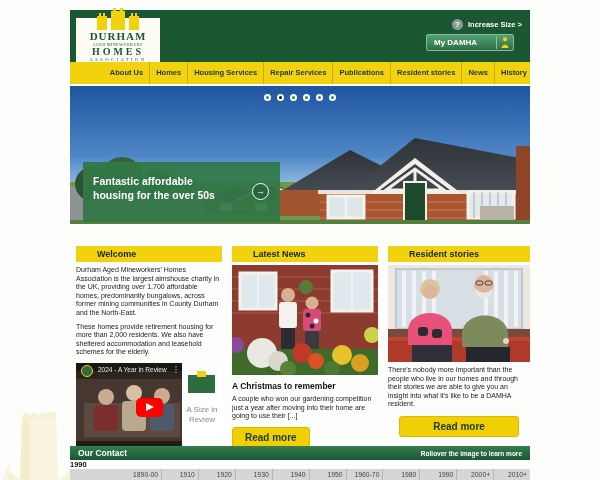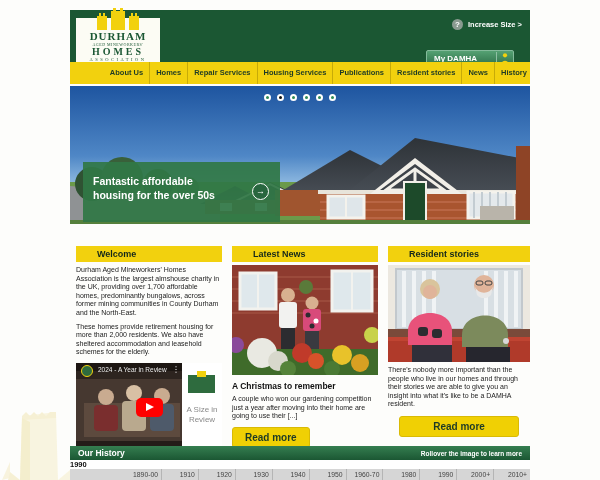--- a/index.html
+++ b/index.html
@@ -14,21 +14,21 @@
   .castle { position:absolute; left:20px; top:-10px; width:44px; height:22px; }
   .logo-text { padding-top:13px; font-family:"Liberation Serif", serif; color:#1b5733; }
   .logo-l1 { font-size:11px; font-weight:bold; letter-spacing:1px; line-height:11px; }
   .logo-l2 { font-size:4px; letter-spacing:.5px; line-height:5px; }
   .logo-l3 { font-size:10px; font-weight:bold; letter-spacing:3px; line-height:10px; }
   .logo-l4 { font-size:4.5px; letter-spacing:2.5px; line-height:6px; }
   .header-right { position:absolute; right:8px; top:9px; width:96px; }
   .size-row { display:flex; align-items:center; justify-content:flex-end; gap:5px; }
   .help-circle { width:11px; height:11px; border-radius:50%; background:#8a9a90; color:#fff; font-size:8px; font-weight:bold; text-align:center; line-height:11px; }
   .size-label { color:#fff; font-size:7.5px; font-weight:bold; }
-  .mydamha-btn { margin-top:20px; width:88px; height:17px; background:linear-gradient(#55a173,#2d6f47); border:1px solid #84bb9b; border-radius:2px; display:flex; align-items:center; cursor:pointer; }
+  .mydamha-btn { margin-top:4px; width:88px; height:17px; background:linear-gradient(#55a173,#2d6f47); border:1px solid #84bb9b; border-radius:2px; display:flex; align-items:center; cursor:pointer; }
   .mydamha-label { flex:1; color:#fff; font-size:8px; font-weight:bold; padding-left:7px; }
   .mydamha-sep { width:1px; height:13px; background:#8fc0a4; }
   .user-icon { width:16px; display:flex; justify-content:center; }
 
   
   .nav { position:absolute; left:0; top:62px; width:460px; height:22px; background:#f2d10e; display:flex; overflow:hidden; }
   .nav-item { flex:0 0 auto; font-size:7.5px; font-weight:bold; color:#1d3a26; line-height:22px; padding:0 6px; border-right:1px solid #c7ab08; white-space:nowrap; cursor:pointer; }
   .nav-item.active { background:linear-gradient(#4a8f64,#2d6f47); color:#fff;margin-top:36px; }
 
   
@@ -122,22 +122,22 @@
               </svg>
           </span>
         </div>
       </div>
     </div>
 
     <div class="nav">
       <div class="nav-item active">Home</div>
       <div class="nav-item">About Us</div>
       <div class="nav-item">Homes</div>
+      <div class="nav-item">Housing Services</div>
       <div class="nav-item">Repair Services</div>
-      <div class="nav-item">Housing Services</div>
       <div class="nav-item">Publications</div>
       <div class="nav-item">Resident stories</div>
       <div class="nav-item">News</div>
       <div class="nav-item">History</div>
     </div>
 
     <div class="hero">
       <svg class="hero-svg" width="460" height="138" viewBox="0 0 460 138">
         <defs>
           <linearGradient id="sky" x1="0" y1="0" x2="0" y2="1">
@@ -325,21 +325,21 @@
         <path d="M74,70 C74,44 120,44 120,70 L120,82 L74,82 Z" fill="#7c8a5c"></path>
         <rect x="78" y="82" width="44" height="15" fill="#26262e"></rect>
         <circle cx="118" cy="76" r="3" fill="#d8d8d8"></circle>
       </svg>
       <div class="body-text">There's nobody more important than the people who live in our homes and through their stories we are able to give you an insight into what it's like to be a DAMHA resident.</div>
       <span class="readmore readmore-wide">Read more</span>
     </div>
 
     <div class="history">
       <div class="history-bar">
-        <span class="history-title">Our History</span>
+        <span class="history-title">Our Contact</span>
         <span class="history-hint">Rollover the image to learn more</span>
       </div>
       <div class="year-row">1990</div>
       <div class="timeline">
         <span class="tl-cell first">1890-00</span>
         <span class="tl-cell">1910</span>
         <span class="tl-cell">1920</span>
         <span class="tl-cell">1930</span>
         <span class="tl-cell">1940</span>
         <span class="tl-cell">1950</span>

